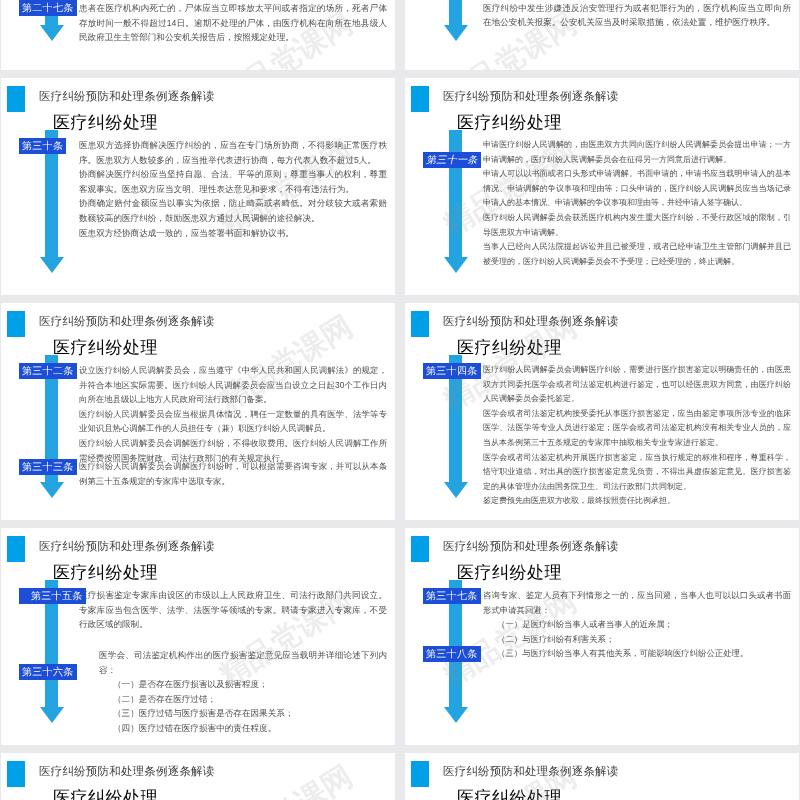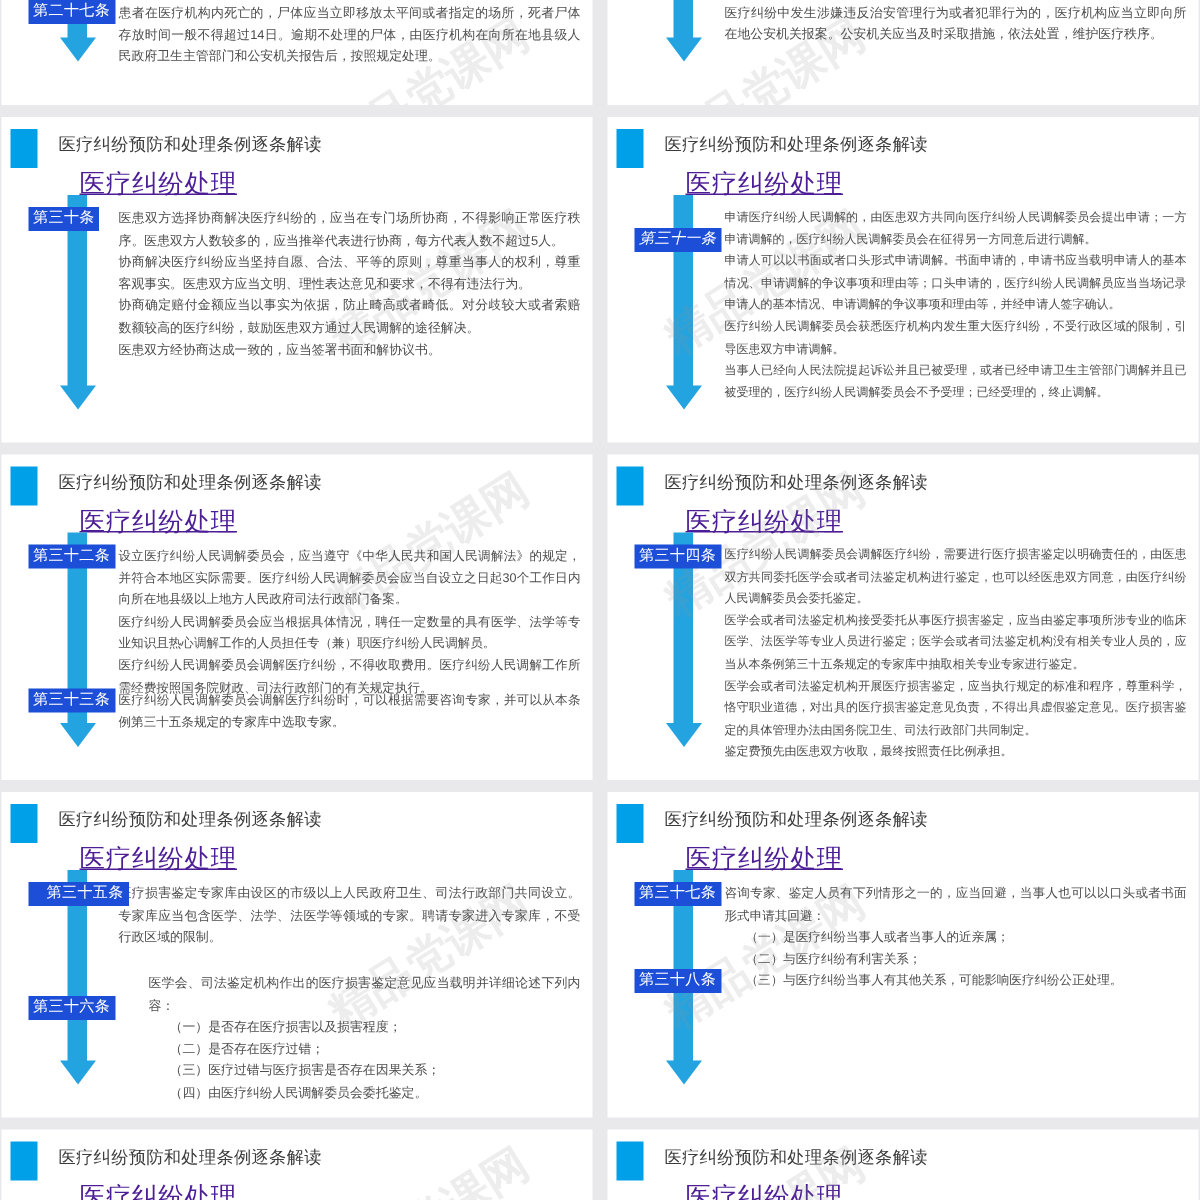--- a/index.html
+++ b/index.html
@@ -39,24 +39,23 @@
     left: 38px; top: 11px;
     font-size: 11.5px;
     color: #3c3c3c;
     letter-spacing: .2px;
     white-space: nowrap;
   }
   .slide-title {
     position: absolute;
     left: 52px; top: 33px;
     font-size: 17px;
-    color: #4c1d95;
+    color: #000000;
     letter-spacing: .5px;
     white-space: nowrap;
-    text-decoration: underline;
   }
 
   
   .arrow {
     position: absolute;
     left: 44px;
     width: 13px;
     background: #23a3e0;
   }
   .arrow::after {
@@ -194,21 +193,21 @@
       <div class="badge" style="top: 60px; padding-left: 12px;">第三十五条</div>
       <div class="body" style="top: 60px;">
         <p>医疗损害鉴定专家库由设区的市级以上人民政府卫生、司法行政部门共同设立。专家库应当包含医学、法学、法医学等领域的专家。聘请专家进入专家库，不受行政区域的限制。</p>
       </div>
       <div class="badge" style="top: 120px; margin-top: 16px;">第三十六条</div>
       <div class="body" style="top: 120px; margin-left: 20px;">
         <p>医学会、司法鉴定机构作出的医疗损害鉴定意见应当载明并详细论述下列内容：</p>
         <p class="ind">（一）是否存在医疗损害以及损害程度；</p>
         <p class="ind">（二）是否存在医疗过错；</p>
         <p class="ind">（三）医疗过错与医疗损害是否存在因果关系；</p>
-        <p class="ind">（四）由医疗纠纷人民调解委员会委托鉴定。</p>
+        <p class="ind">（四）医疗过错在医疗损害中的责任程度。</p>
       </div>
     </div>
     <div class="slide r3">
       <div class="wm" style="left: 30px; top: 90px;">精品党课网</div>
       <div class="accent"></div>
       <div class="slide-head">医疗纠纷预防和处理条例逐条解读</div>
       <div class="slide-title">医疗纠纷处理</div>
       <div class="arrow" style="top: 52px; height: 128px;"></div>
       <div class="badge" style="top: 60px;">第三十七条</div>
       <div class="body" style="top: 60px; font-size: 8.4px;">

